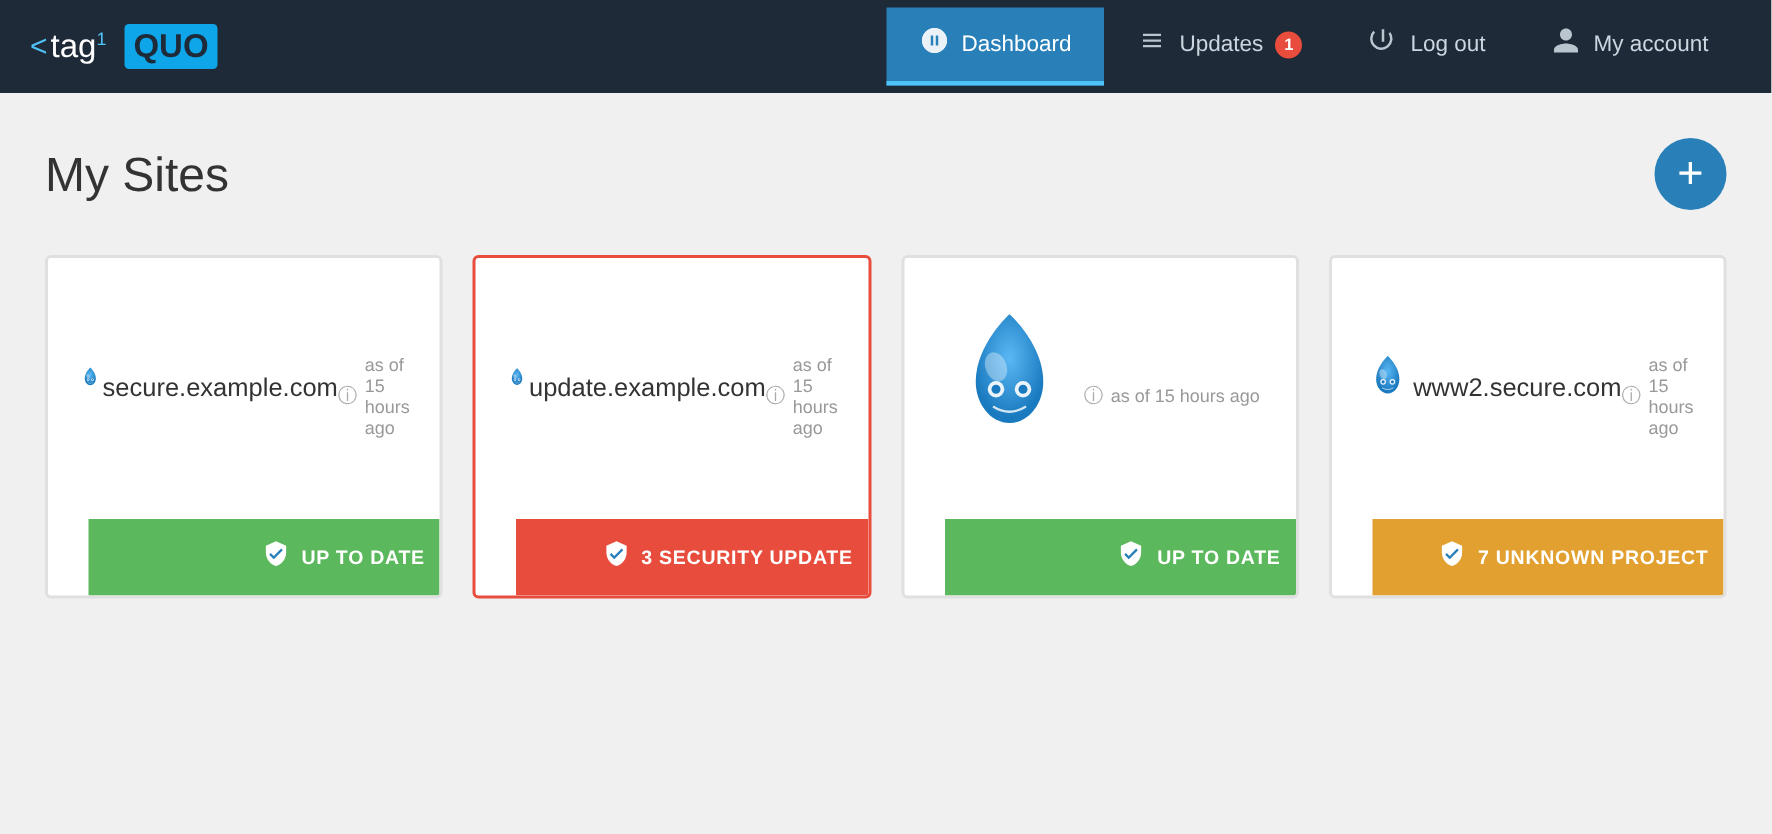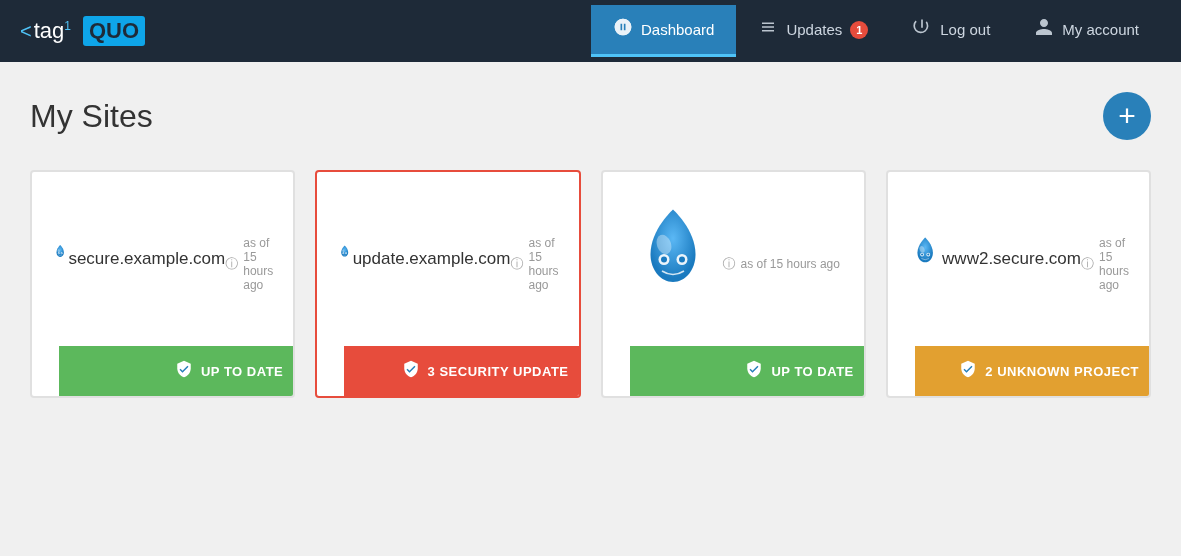--- a/index.html
+++ b/index.html
@@ -368,17 +368,17 @@
       <div class="card-time">
         <span class="card-time-icon">ⓘ</span>
         <span>as of 15 hours ago</span>
       </div>
     </div>
     <div class="card-footer orange">
       <span class="shield-icon"><svg width="18" height="18" viewBox="0 0 24 24" fill="white" xmlns="http://www.w3.org/2000/svg">
     <path d="M12 1L3 5v6c0 5.55 3.84 10.74 9 12 5.16-1.26 9-6.45 9-12V5l-9-4z"></path>
     <path d="M10 17l-4-4 1.41-1.41L10 14.17l6.59-6.59L18 9l-8 8z" fill="#2980b9"></path>
   </svg></span>
-      <span>2 UNKNOWN PROJECT</span>
+      <span>7 UNKNOWN PROJECT</span>
     </div>
   </div>
     </div>
 </main>
 
 </body></html>

